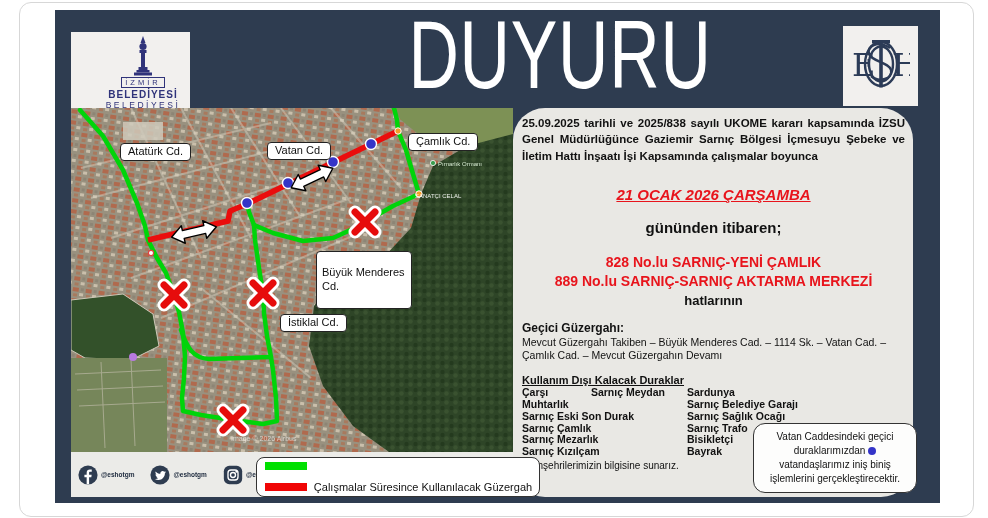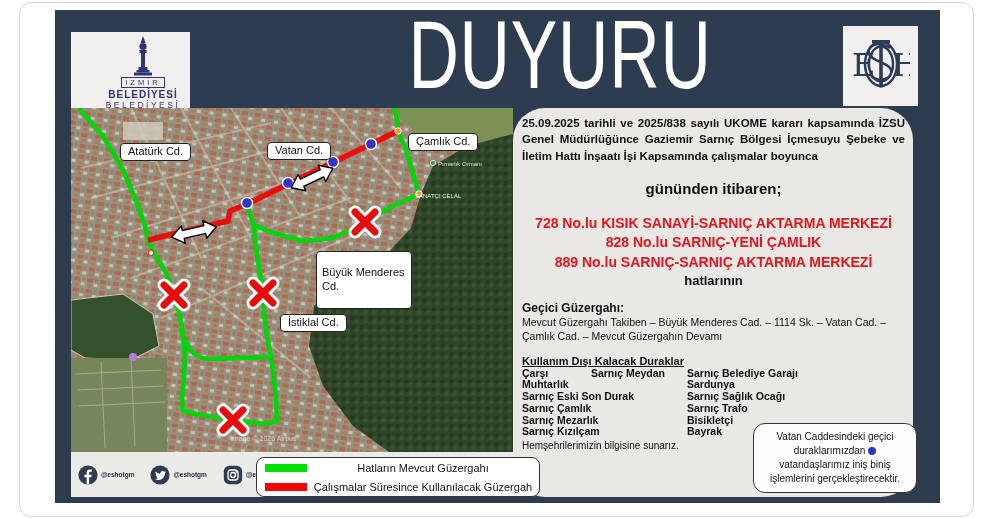--- a/index.html
+++ b/index.html
@@ -200,45 +200,45 @@
 
       <div class="mlabel" style="left:49px;top:35px;">Atatürk Cd.</div>
       <div class="mlabel" style="left:196px;top:34px;">Vatan Cd.</div>
       <div class="mlabel" style="left:337px;top:25px;">Çamlık Cd.</div>
       <div class="mlabel two" style="left:245px;top:143px;">Büyük Menderes Cd.</div>
       <div class="mlabel" style="left:209px;top:206px;">İstiklal Cd.</div>
     </div>
 
     <div class="tpanel" style="left:458px;top:98px;">
       <p class="intro">25.09.2025 tarihli ve 2025/838 sayılı UKOME kararı kapsamında İZSU Genel Müdürlüğünce Gaziemir Sarnıç Bölgesi İçmesuyu Şebeke ve İletim Hattı İnşaatı İşi Kapsamında çalışmalar boyunca</p>
+      <div class="bigdate">21 OCAK 2026 ÇARŞAMBA</div>
       <div class="afterdate">gününden itibaren;</div>
       <div class="redlines">
-        <div class="redline">728 No.lu KISIK SANAYİ-SARNIÇ AKTARMA MERKEZİ</div>
         <div class="redline">828 No.lu SARNIÇ-YENİ ÇAMLIK</div>
         <div class="redline">889 No.lu SARNIÇ-SARNIÇ AKTARMA MERKEZİ</div>
       </div>
       <div class="hatlar">hatlarının</div>
       <div class="glabel">Geçici Güzergahı:</div>
       <div class="gtext">Mevcut Güzergahı Takiben – Büyük Menderes Cad. – 1114 Sk. – Vatan Cad. – Çamlık Cad. – Mevcut Güzergahın Devamı</div>
       <div class="oos-title">Kullanım Dışı Kalacak Duraklar</div>
       <div class="stops">
         <div>
           <div class="srow">
             <span class="c1a">Çarşı</span>
             <span>Sarnıç Meydan</span>
           </div>
           <div class="srow">Muhtarlık</div>
           <div class="srow">Sarnıç Eski Son Durak</div>
           <div class="srow">Sarnıç Çamlık</div>
           <div class="srow">Sarnıç Mezarlık</div>
           <div class="srow">Sarnıç Kızılçam</div>
         </div>
         <div>
+          <div class="srow">Sardunya</div>
           <div class="srow">Sarnıç Belediye Garajı</div>
-          <div class="srow">Sardunya</div>
           <div class="srow">Sarnıç Sağlık Ocağı</div>
           <div class="srow">Sarnıç Trafo</div>
           <div class="srow">Bisikletçi</div>
           <div class="srow">Bayrak</div>
         </div>
       </div>
       <div class="closing">Hemşehrilerimizin bilgisine sunarız.</div>
     </div>
 
     <div class="bstrip" style="left:16px;top:442px;">
@@ -263,21 +263,20 @@
           <circle cx="12" cy="12" r="3" fill="none" stroke="#fff" stroke-width="1.6"></circle>
           <circle cx="15.9" cy="8.1" r="1.1" fill="#fff"></circle>
         </svg>
         <span class="handle">@eshotgm</span>
       </div>
     </div>
 
     <div class="legend" style="left:201px;top:447px;">
       <div class="lrow">
         <span class="lbar" style="background:#00e000;"></span>
-        <span class="llab">Hatların Mevcut Güzergahı</span>
       </div>
       <div class="lrow">
         <span class="lbar" style="background:#f00505;"></span>
         <span class="llab">Çalışmalar Süresince Kullanılacak Güzergah</span>
       </div>
     </div>
 
     <div class="note" style="left:698px;top:413px;">
       <div>
         <span>Vatan Caddesindeki geçici duraklarımızdan</span><span class="bdot"></span>

